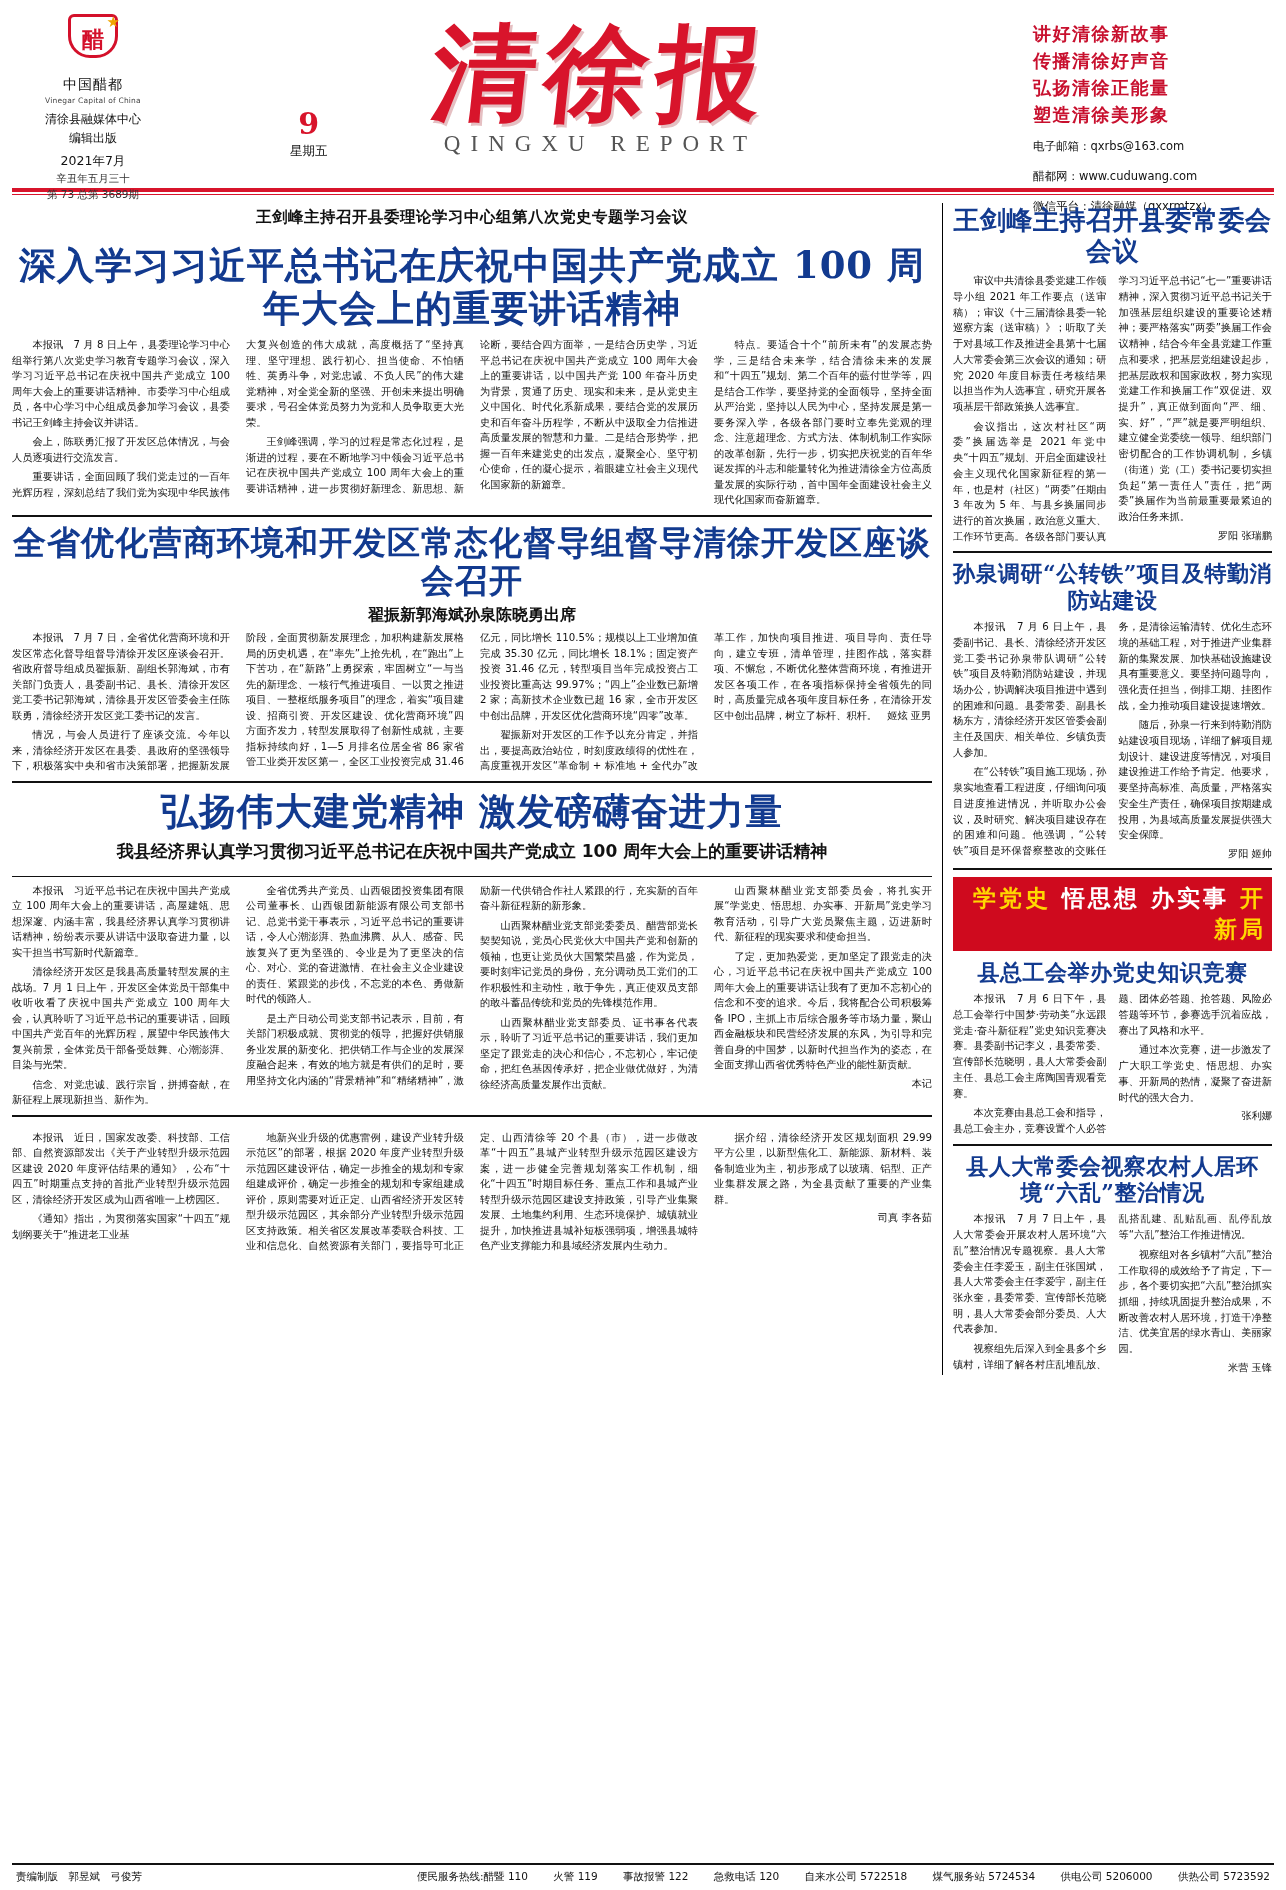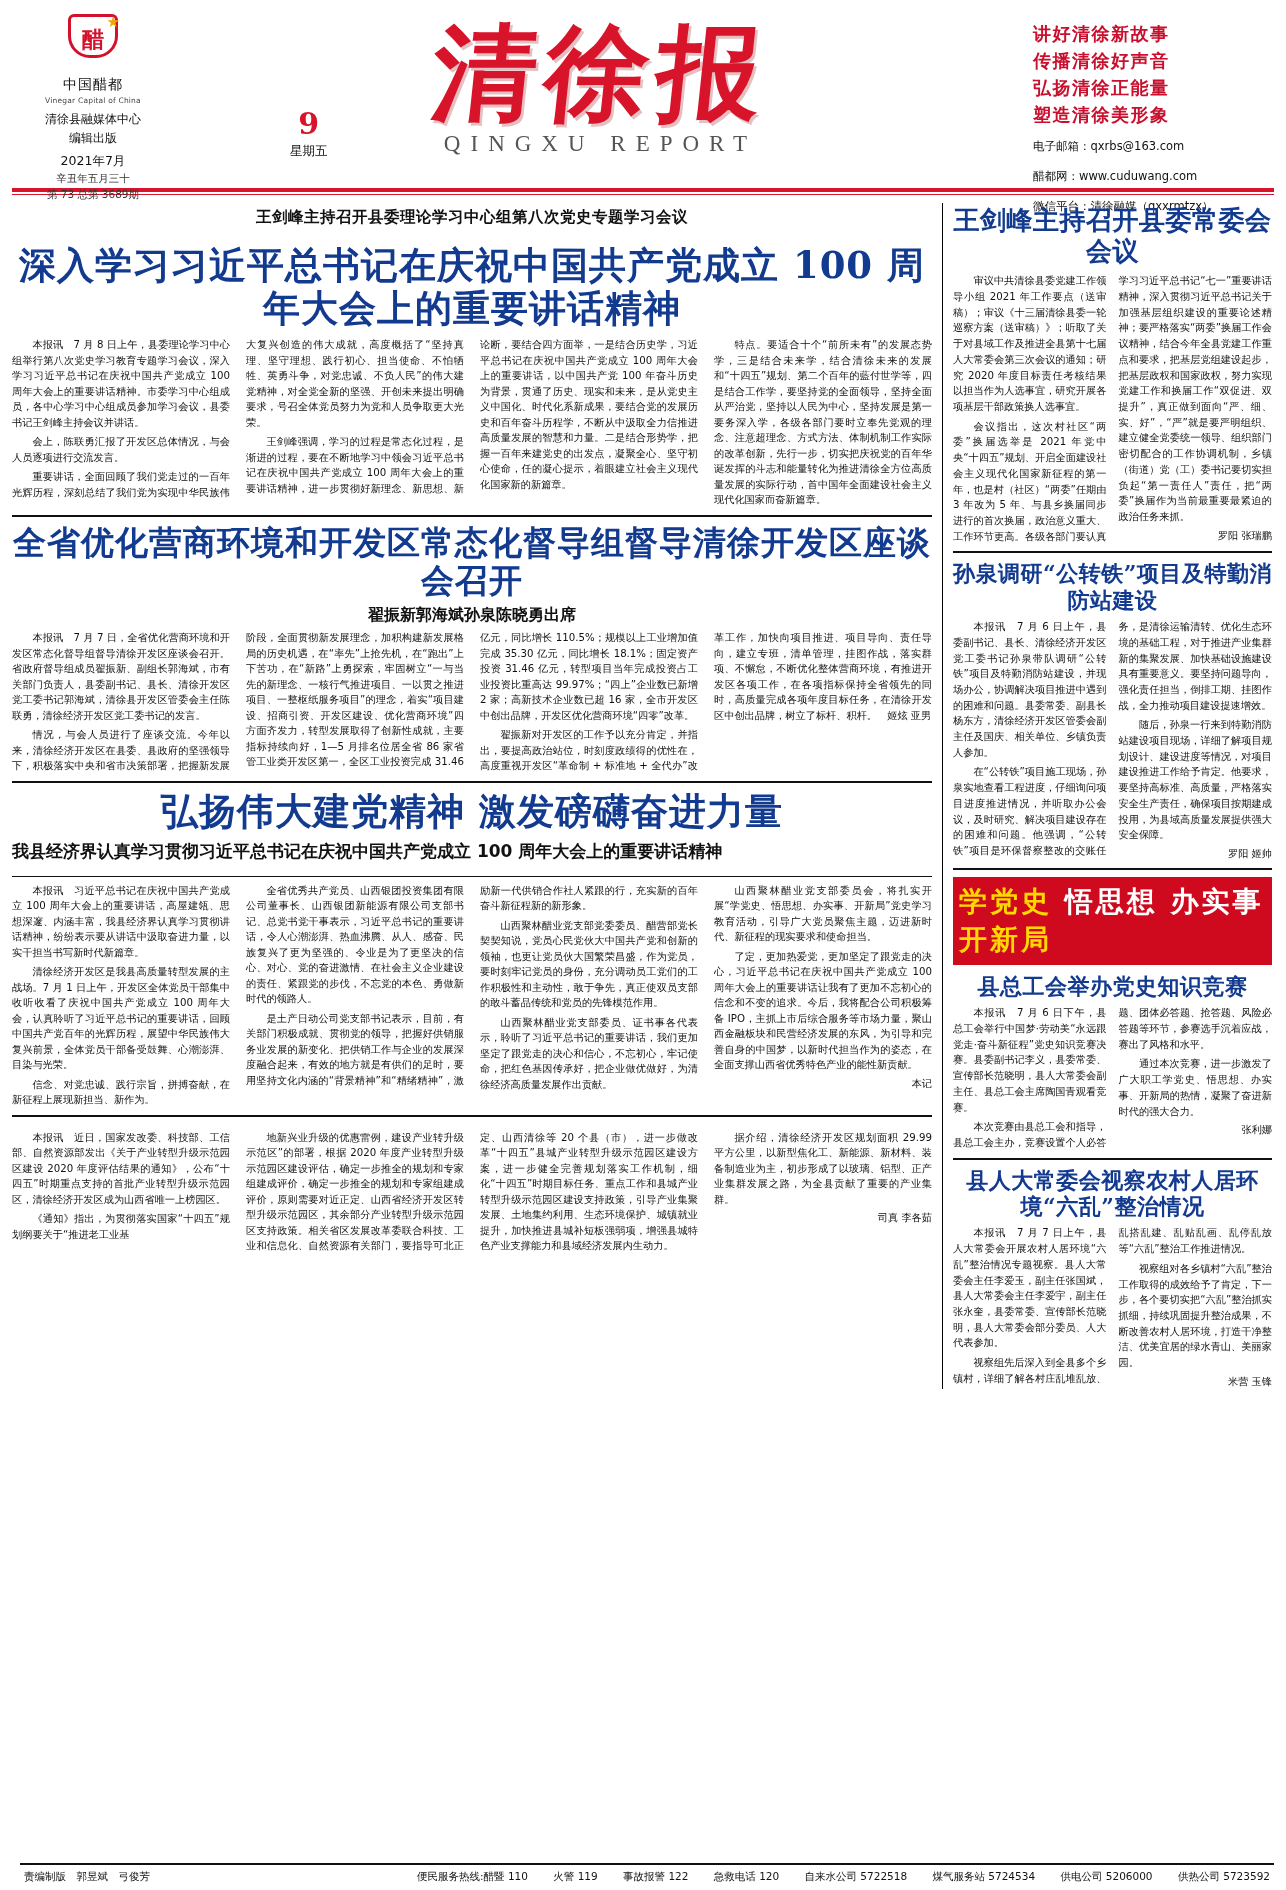--- a/index.html
+++ b/index.html
@@ -38,40 +38,40 @@
   
   .body-wrap{display:flex;gap:10px;margin-top:8px;}
   .col-left{width:920px;}
   .col-right{width:330px;border-left:1px solid #000;padding-left:10px;box-sizing:border-box;}
 
   .kicker{text-align:center;font-size:15.5px;font-weight:bold;margin:4px 0 16px 0;letter-spacing:.5px;}
   .headline-blue{text-align:center;font-family:"DejaVu Serif","Liberation Serif",serif;font-weight:bold;color:#123a8f;letter-spacing:1px;line-height:1.15;}
   .h1{font-size:37px;}
   .h2{font-size:33px;}
   .sub-black{text-align:center;font-size:16px;font-weight:bold;margin:6px 0 4px 0;}
-  .sub-mid{font-size:17px;font-weight:bold;margin:7px 0 13px;}
+  .sub-mid{text-align:center;font-size:17px;font-weight:bold;margin:7px 0 13px;}
 
   .hr-black{height:2px;background:#111;margin:7px 0;}
   .hr-thin{height:1px;background:#111;margin:6px 0;}
 
   .cols4{column-count:4;column-gap:16px;column-rule:0;}
   p.art{font-size:10.2px;line-height:1.52;text-align:justify;margin:0 0 4px 0;text-indent:2em;color:#111;}
   .sig{text-align:right;font-size:10.2px;margin-top:2px;}
 
   
   .r-head{text-align:center;font-family:"DejaVu Serif","Liberation Serif",serif;font-size:26px;font-weight:bold;color:#123a8f;line-height:1.2;letter-spacing:.5px;margin:2px 0 6px;}
   .r-head.sm{font-size:22px;}
   .rcols2{column-count:2;column-gap:12px;}
   p.rart{font-size:10.2px;line-height:1.54;text-align:justify;margin:0 0 4px 0;text-indent:2em;}
 
-  .banner-red{background:#cf0a1e;color:#fff;text-align:left;font-weight:bold;font-size:28px;letter-spacing:3px;padding:6px 6px;font-family:"DejaVu Serif","Liberation Serif",serif;}
+  .banner-red{background:#cf0a1e;color:#fff;text-align:right;font-weight:bold;font-size:23px;letter-spacing:3px;padding:6px 6px;font-family:"DejaVu Serif","Liberation Serif",serif;}
   .banner-red .y{color:#ffd800;}
 
   
-  .footer{position:absolute;left:20px;right:12px;bottom:6px;}
+  .footer{position:absolute;left:12px;right:12px;bottom:6px;}
   .foot-line{height:2px;background:#111;}
   .foot-row{display:flex;justify-content:space-between;font-size:10.5px;padding:5px 4px 0 4px;color:#111;}
   .foot-row .left span{margin-right:26px;}
   .foot-row .right span{margin-left:22px;}
 </style>
 </head>
 <body>
 
 <div class="page">
 

